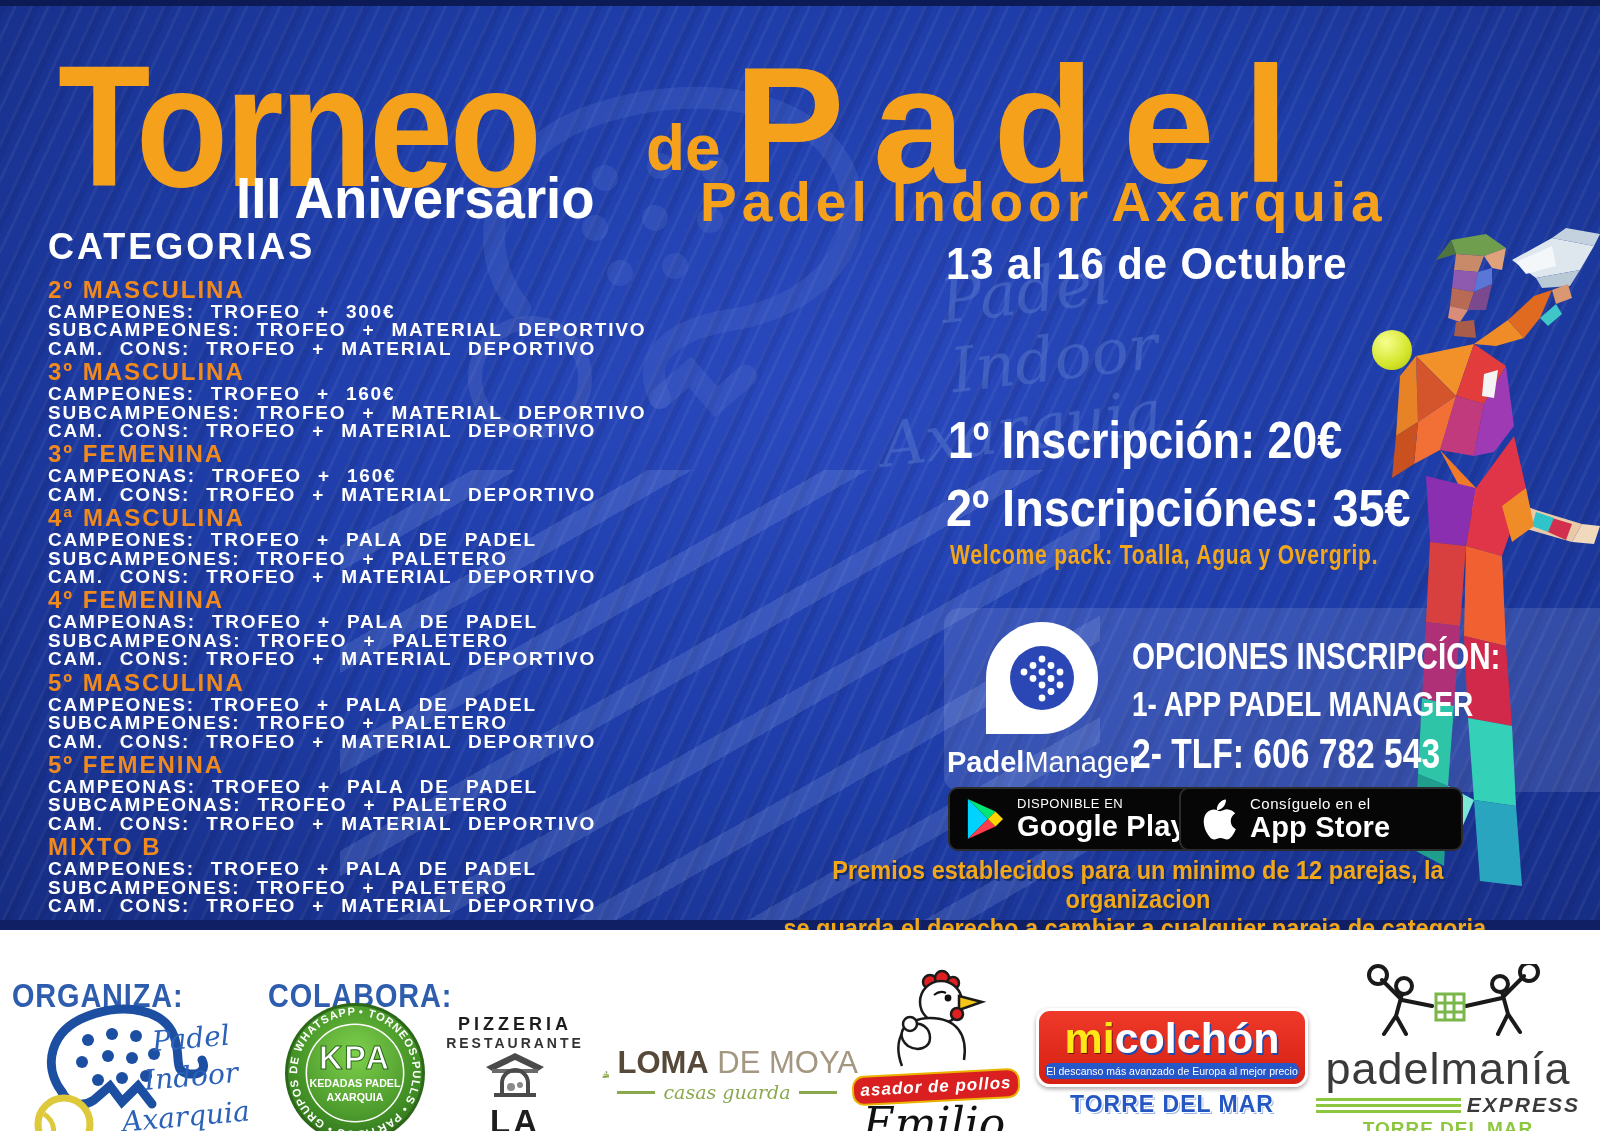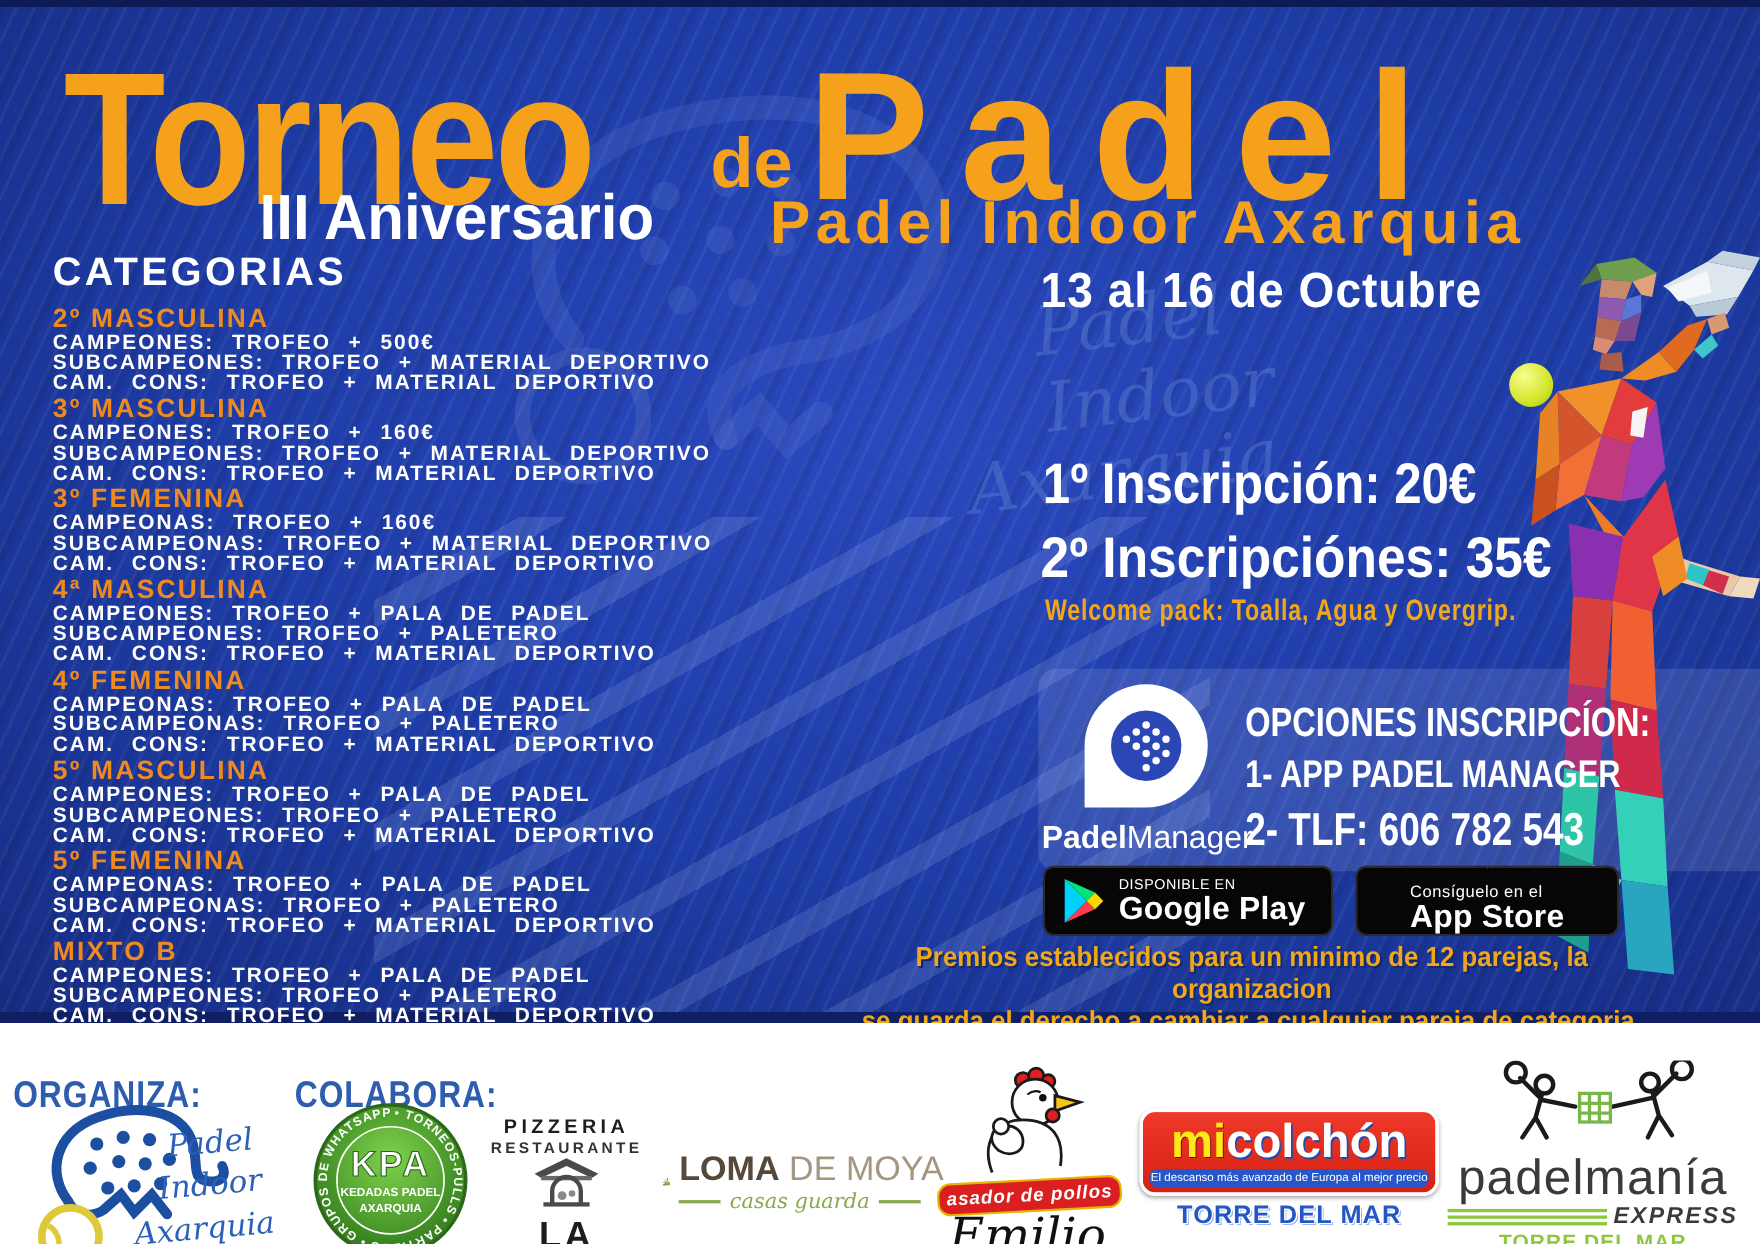--- a/index.html
+++ b/index.html
@@ -51,21 +51,21 @@
   .pm-name .b{font-weight:bold;}
   .ops{position:absolute;left:1132px;color:#fff;font-weight:bold;white-space:nowrap;z-index:3;
     transform:scaleX(.80);transform-origin:left top;}
   .ops1{top:636px;font-size:37px;}
   .ops2{top:684px;font-size:35px;}
   .ops3{top:730px;font-size:42px;}
   
   .store{position:absolute;top:787px;height:64px;background:#060606;border:2px solid #2b2b2b;
     border-radius:10px;display:flex;align-items:center;gap:13px;padding:0 16px;box-sizing:border-box;z-index:3;}
   .badge-g{left:948px;width:264px;}
-  .badge-a{left:1232px;width:240px;flex-direction:column;}
+  .badge-a{left:1179px;width:284px;}
   .store .txt{display:flex;flex-direction:column;color:#fff;line-height:1.05;}
   .store .small{font-size:13px;letter-spacing:.5px;}
   .store .bigl{font-size:29px;font-weight:bold;letter-spacing:.2px;}
   
   .note{position:absolute;left:752px;top:856px;width:772px;text-align:center;z-index:3;
     color:#f2a71b;font-size:25px;font-weight:bold;line-height:29px;transform:scaleX(.94);
     text-shadow:1px 1px 0 #132a6e,2px 2px 1px #132a6e;}
   
   .player{position:absolute;left:1356px;top:226px;width:244px;height:704px;z-index:2;}
   .ball{position:absolute;left:1372px;top:330px;width:40px;height:40px;border-radius:50%;z-index:2;
@@ -206,34 +206,33 @@
     <div class="big t-de">de</div>
     <div class="big t2">Padel</div>
     <div class="sub-white">III Aniversario</div>
     <div class="sub-orange">Padel Indoor Axarquia</div>
 
     <div class="cats">
       <div class="cats-h">CATEGORIAS</div>
 
       <div>
         <div class="cat-name">2º MASCULINA</div>
-        <div class="cat-line">CAMPEONES: TROFEO + 500€</div>
+        <div class="cat-line">CAMPEONES: TROFEO + 300€</div>
         <div class="cat-line">SUBCAMPEONES: TROFEO + MATERIAL DEPORTIVO</div>
         <div class="cat-line">CAM. CONS: TROFEO + MATERIAL DEPORTIVO</div>
       </div>
       <div>
         <div class="cat-name">3º MASCULINA</div>
         <div class="cat-line">CAMPEONES: TROFEO + 160€</div>
         <div class="cat-line">SUBCAMPEONES: TROFEO + MATERIAL DEPORTIVO</div>
         <div class="cat-line">CAM. CONS: TROFEO + MATERIAL DEPORTIVO</div>
       </div>
       <div>
         <div class="cat-name">3º FEMENINA</div>
         <div class="cat-line">CAMPEONAS: TROFEO + 160€</div>
-        <div class="cat-line">SUBCAMPEONAS: TROFEO + MATERIAL DEPORTIVO</div>
         <div class="cat-line">CAM. CONS: TROFEO + MATERIAL DEPORTIVO</div>
       </div>
       <div>
         <div class="cat-name">4ª MASCULINA</div>
         <div class="cat-line">CAMPEONES: TROFEO + PALA DE PADEL</div>
         <div class="cat-line">SUBCAMPEONES: TROFEO + PALETERO</div>
         <div class="cat-line">CAM. CONS: TROFEO + MATERIAL DEPORTIVO</div>
       </div>
       <div>
         <div class="cat-name">4º FEMENINA</div>

